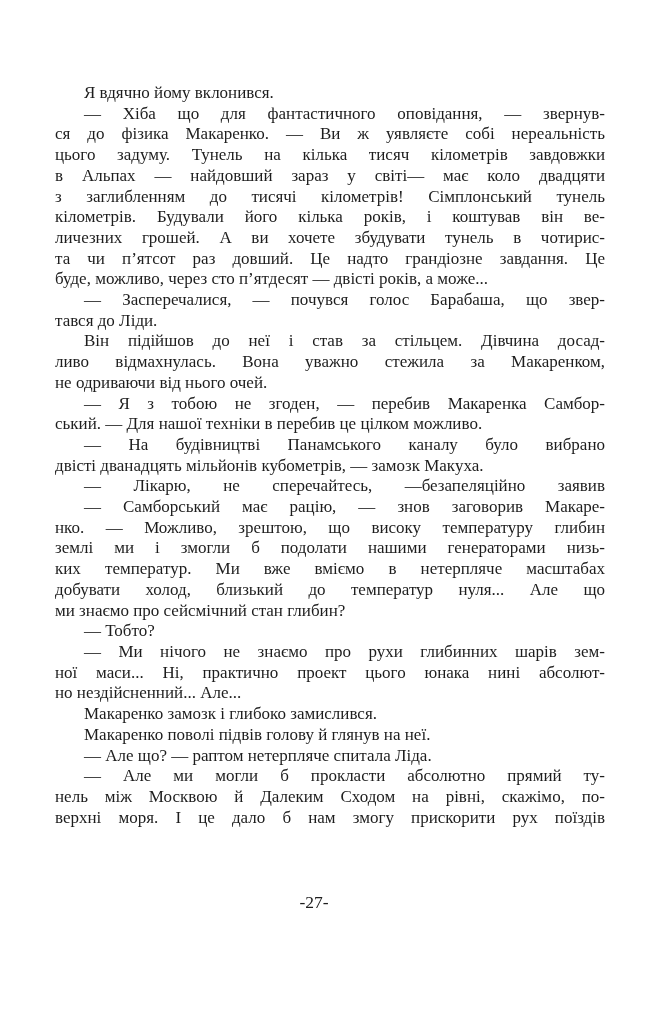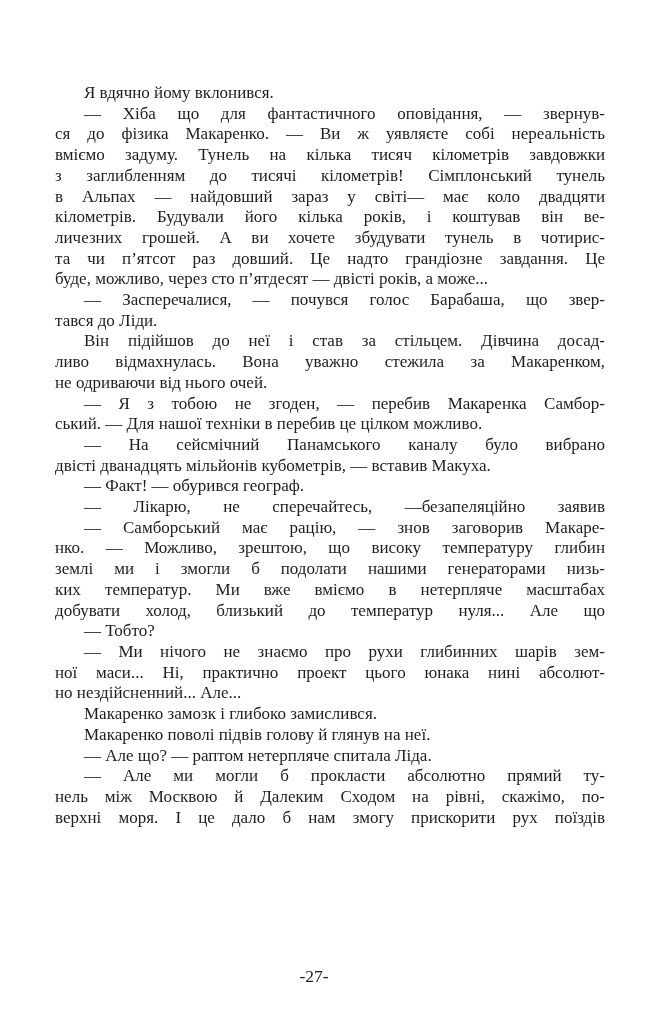--- a/index.html
+++ b/index.html
@@ -30,76 +30,74 @@
     text-align: justify;
     text-align-last: justify;
     text-justify: inter-word;
     white-space: normal;
     overflow: hidden;
   }
   .line.last { text-align-last: left; }
   .line.indent { text-indent: 29px; }
   .page-number {
     position: absolute;
-    top: 966px;
+    top: 892px;
     left: 0;
     width: 628px;
     text-align: center;
     font-size: 17.5px;
     color: #1d1d1d;
   }
 </style>
 </head>
 <body style="background: rgb(255, 255, 255);">
 
 <div class="page">
   <div class="text-block" style="color: rgb(29, 29, 29);">
       <div class="paragraph">
         <div class="line indent last">Я вдячно йому вклонився.</div>
       </div>
       <div class="paragraph">
         <div class="line indent">— Хіба що для фантастичного оповідання, — звернув-</div>
         <div class="line">ся до фізика Макаренко. — Ви ж уявляєте собі нереальність</div>
-        <div class="line">вміємо задуму. Тунель на кілька тисяч кілометрів завдовжки</div>
+        <div class="line">цього задуму. Тунель на кілька тисяч кілометрів завдовжки</div>
+        <div class="line">в Альпах — найдовший зараз у світі— має коло двадцяти</div>
         <div class="line">з заглибленням до тисячі кілометрів! Сімплонський тунель</div>
-        <div class="line">в Альпах — найдовший зараз у світі— має коло двадцяти</div>
         <div class="line">кілометрів. Будували його кілька років, і коштував він ве-</div>
         <div class="line">личезних грошей. А ви хочете збудувати тунель в чотирис-</div>
         <div class="line">та чи п’ятсот раз довший. Це надто грандіозне завдання. Це</div>
         <div class="line last">буде, можливо, через сто п’ятдесят — двісті років, а може...</div>
       </div>
       <div class="paragraph">
         <div class="line indent">— Засперечалися, — почувся голос Барабаша, що звер-</div>
         <div class="line last">тався до Ліди.</div>
       </div>
       <div class="paragraph">
         <div class="line indent">Він підійшов до неї і став за стільцем. Дівчина досад-</div>
         <div class="line">ливо відмахнулась. Вона уважно стежила за Макаренком,</div>
         <div class="line last">не одриваючи від нього очей.</div>
       </div>
       <div class="paragraph">
         <div class="line indent">— Я з тобою не згоден, — перебив Макаренка Самбор-</div>
         <div class="line last">ський. — Для нашої техніки в перебив це цілком можливо.</div>
       </div>
       <div class="paragraph">
-        <div class="line indent">— На сейсмічний Панамського каналу було вибрано</div>
-        <div class="line last">двісті дванадцять мільйонів кубометрів, — вставив Макуха.</div>
-      </div>
-      <div class="paragraph">
-        <div class="line indent last">— Факт! — обурився географ.</div>
+        <div class="line indent">— На будівництві Панамського каналу було вибрано</div>
+        <div class="line last">двісті дванадцять мільйонів кубометрів, — замозк Макуха.</div>
       </div>
       <div class="paragraph">
         <div class="line indent">— Лікарю, не сперечайтесь, —безапеляційно заявив</div>
       </div>
       <div class="paragraph">
         <div class="line indent">— Самборський має рацію, — знов заговорив Макаре-</div>
         <div class="line">нко. — Можливо, зрештою, що високу температуру глибин</div>
         <div class="line">землі ми і змогли б подолати нашими генераторами низь-</div>
         <div class="line">ких температур. Ми вже вміємо в нетерпляче масштабах</div>
         <div class="line">добувати холод, близький до температур нуля... Але що</div>
+        <div class="line last">ми знаємо про сейсмічний стан глибин?</div>
       </div>
       <div class="paragraph">
         <div class="line indent last">— Тобто?</div>
       </div>
       <div class="paragraph">
         <div class="line indent">— Ми нічого не знаємо про рухи глибинних шарів зем-</div>
         <div class="line">ної маси... Ні, практично проект цього юнака нині абсолют-</div>
         <div class="line last">но нездійсненний... Але...</div>
       </div>
       <div class="paragraph">

